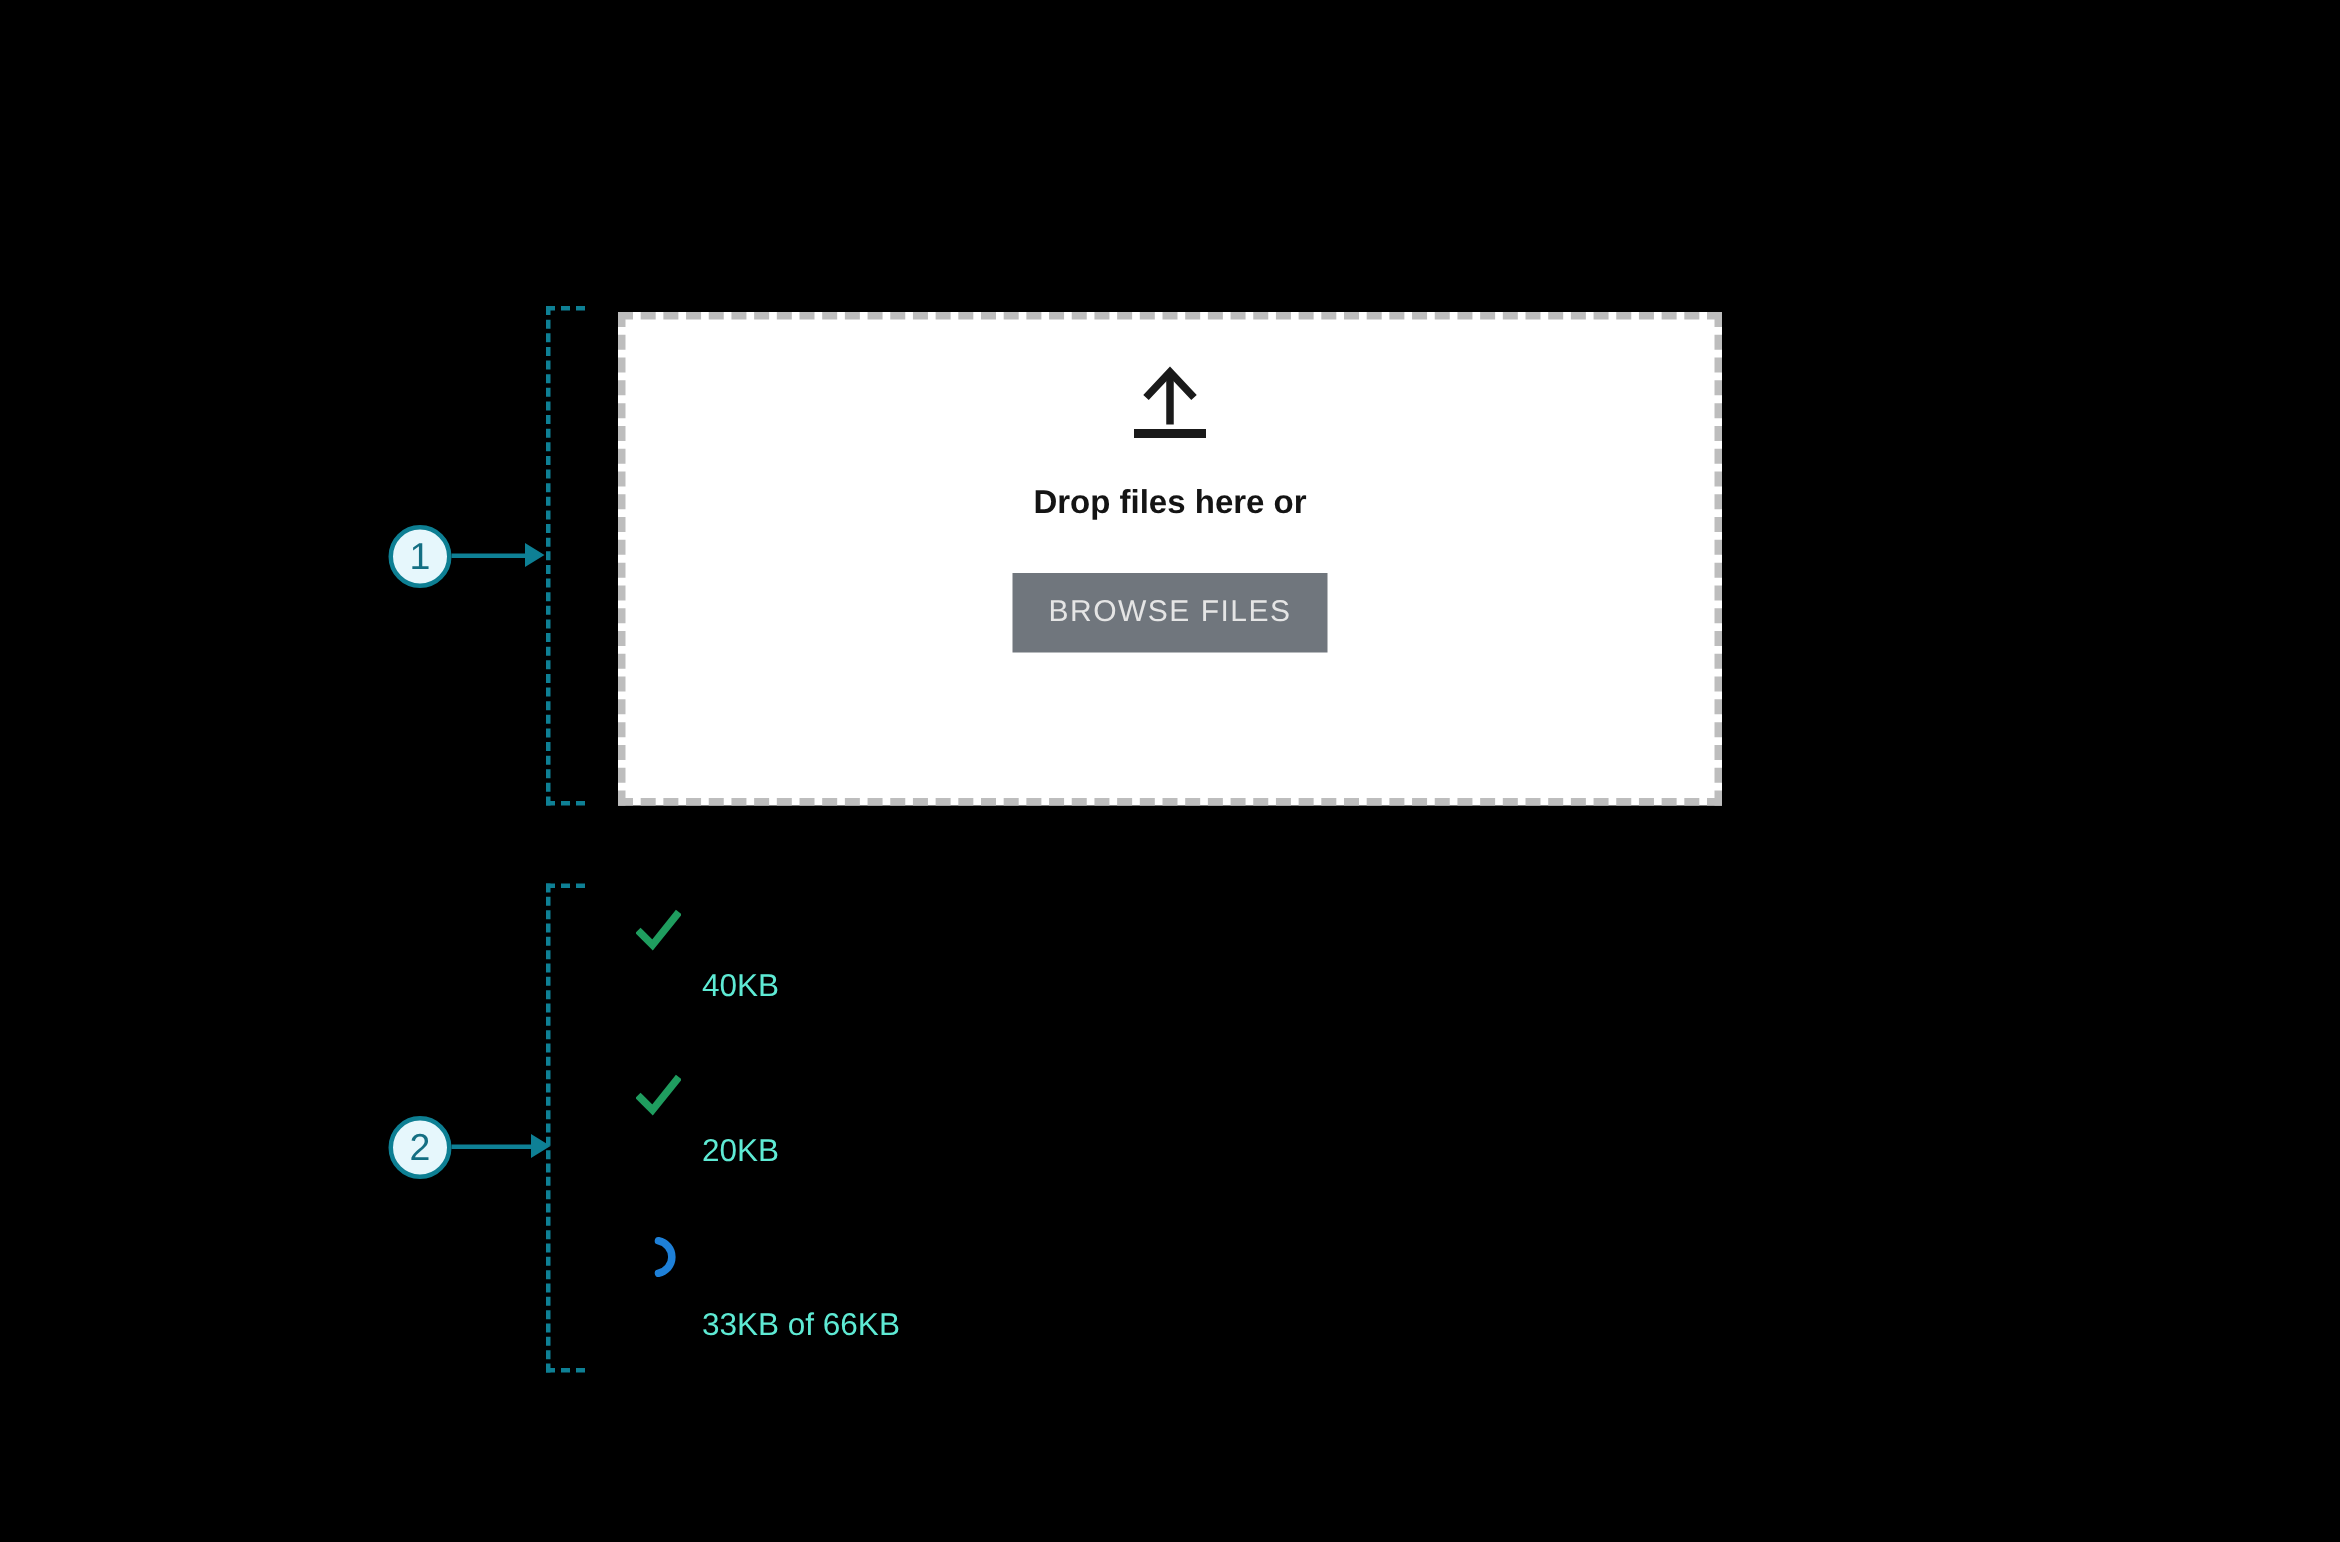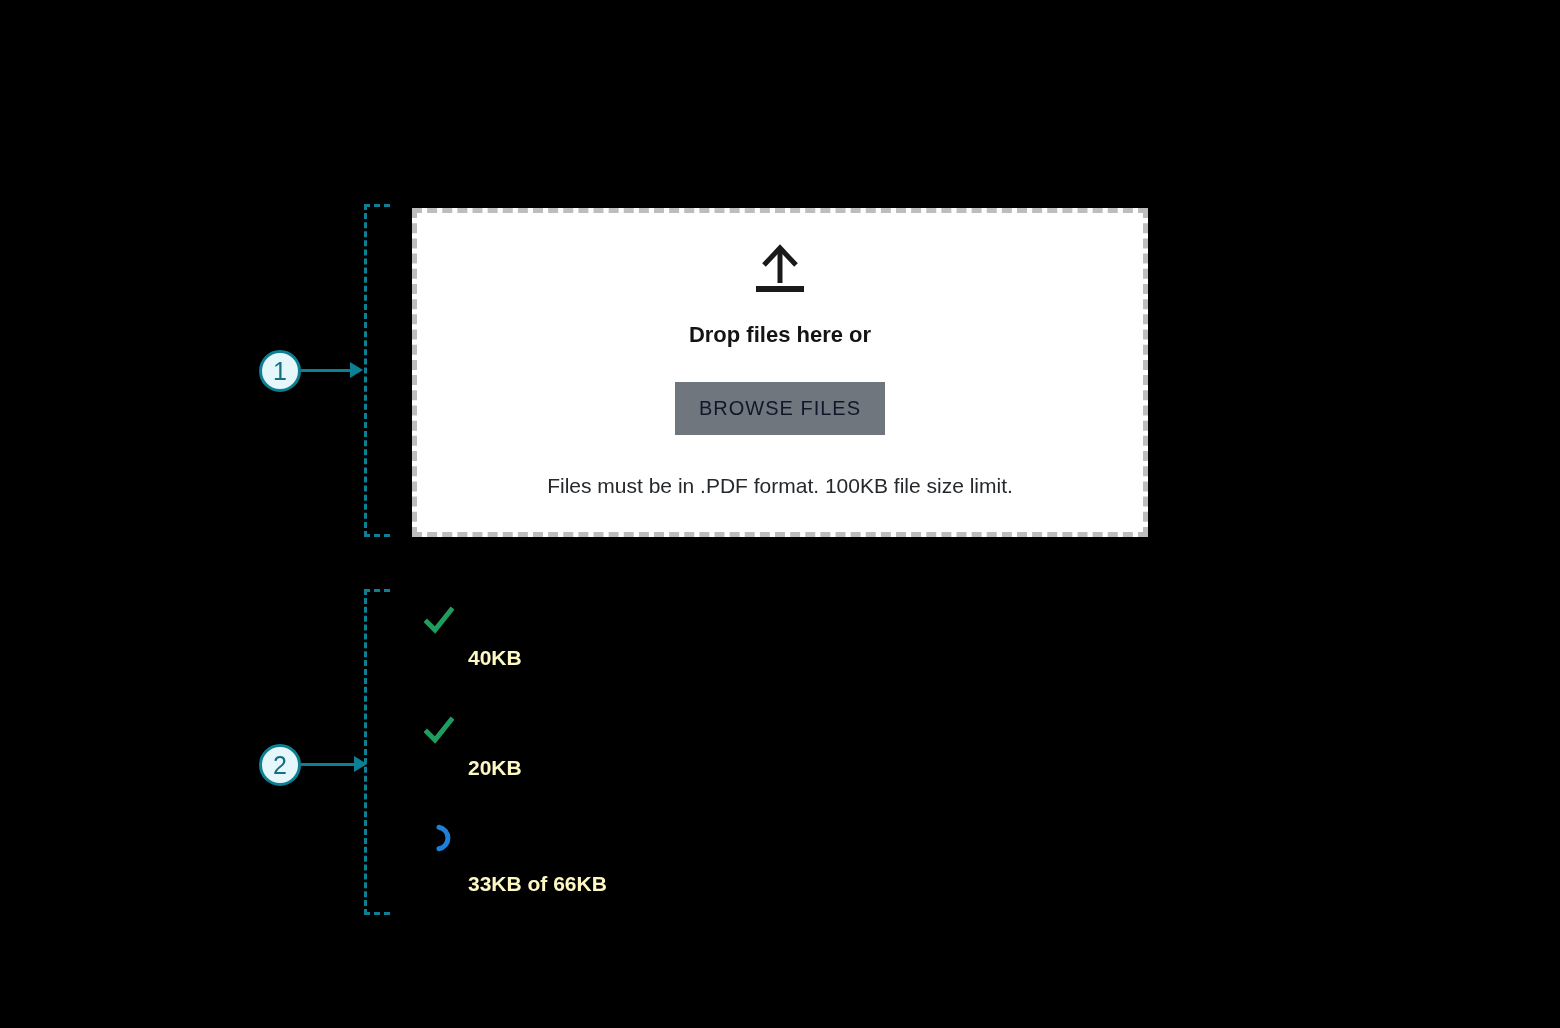--- a/index.html
+++ b/index.html
@@ -41,38 +41,38 @@
     position:absolute;left:412px;top:208px;width:736px;height:329px;
     box-sizing:border-box;background:#ffffff;border:5px dashed #bdbdbd;
     display:flex;flex-direction:column;align-items:center;
   }
   .upload-icon{margin-top:26px;display:block;}
   .dz-title{
     margin-top:28px;font-size:22px;font-weight:700;color:#141414;line-height:30px;
   }
   .browse-btn{
     margin-top:32px;min-width:196px;height:53px;border:none;cursor:pointer;
-    background:#70767d;color:#0f172a;font-size:20px;letter-spacing:1px;
+    background:#70767d;color:#e5e5e5;font-size:20px;letter-spacing:1px;
     font-family:"Liberation Sans","DejaVu Sans",sans-serif;
     display:flex;align-items:center;justify-content:center;padding:0 24px;
   }
   .dz-hint{
     margin-top:37px;font-size:21px;font-weight:400;color:#26292c;line-height:28px;
   }
 
   
   .file-row{position:absolute;left:424px;width:300px;}
   .file-row-1{top:606px;}
   .file-row-2{top:716px;}
   .file-row-3{top:824px;}
   .status-icon{position:absolute;left:0;top:0;display:block;}
   .file-row-3 .status-icon{left:3px;}
   .size-label{
     position:absolute;left:44px;top:40px;white-space:nowrap;
-    font-size:21px;color:#fef9c3;font-weight:700;
+    font-size:21px;color:#5eead4;font-weight:400;
   }
   .file-row-3 .size-label{top:48px;}
 </style>
 </head>
 <body>
 
 <div class="canvas">
 
   <div class="bracket bracket-1"></div>
   <div class="marker marker-1">1</div>
@@ -85,21 +85,20 @@
   <div class="arrow-head arrow-head-2"></div>
 
   <div class="dropzone">
     <svg class="upload-icon" width="52" height="53" viewBox="0 0 52 53">
       <path d="M26 44 L26 12" stroke="#1a1a1a" stroke-width="5" fill="none"></path>
       <path d="M10 26 L26 9 L42 26" stroke="#1a1a1a" stroke-width="5" fill="none"></path>
       <rect x="2" y="47" width="48" height="6" fill="#1a1a1a"></rect>
     </svg>
     <div class="dz-title">Drop files here or</div>
     <button class="browse-btn">BROWSE FILES</button>
-    <div class="dz-hint">Files must be in .PDF format. 100KB file size limit.</div>
   </div>
 
   <div>
 
     <div class="file-row file-row-1">
       <svg class="status-icon" width="30" height="28" viewBox="0 0 30 28">
         <polyline points="3,16 11,24 27,4" fill="none" stroke="#1f9d5f" stroke-width="5" stroke-linecap="square"></polyline>
       </svg>
       <div class="size-label">40KB</div>
     </div>

